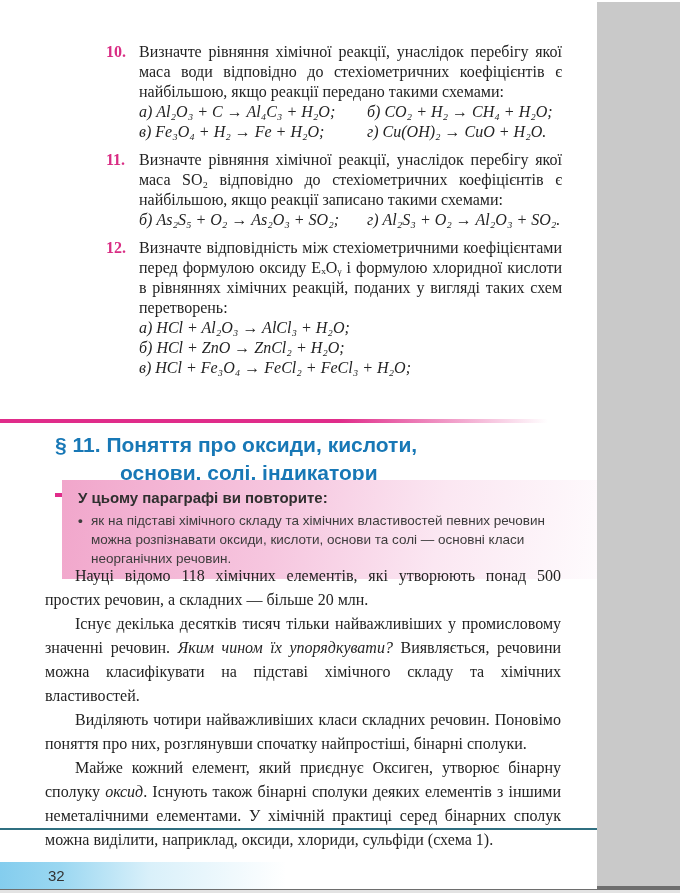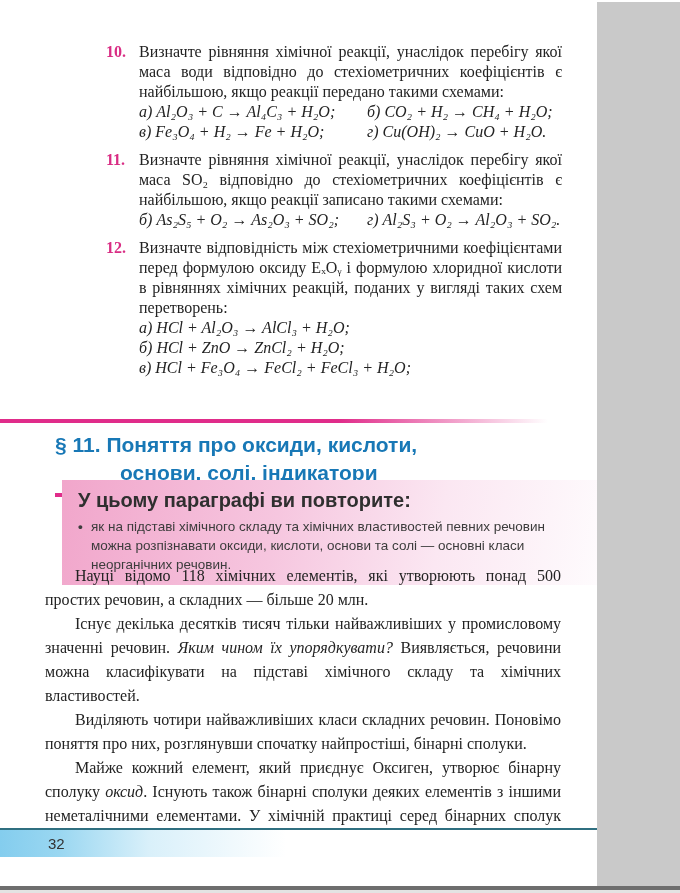--- a/index.html
+++ b/index.html
@@ -41,33 +41,33 @@
     background:linear-gradient(to right,#e02c8a 0%,#e02c8a 55%,rgba(224,44,138,0) 96%); }
 
   
   .review-box {
     position:absolute; left:62px; top:480px; width:535px; box-sizing:border-box;
     padding:9px 16px 11px 16px;
     background:linear-gradient(100deg,#f1a6cb 0%,#f6c6df 40%,#fbe7f2 70%,#fefbfd 100%);
     font-family:"Liberation Sans","DejaVu Sans",sans-serif;
     color:#3c3c3c;
   }
-  .box-heading { font-weight:bold; font-size:20px; margin-bottom:5px; color:#2f2f2f; }
+  .box-heading { font-weight:bold; font-size:15px; margin-bottom:5px; color:#2f2f2f; }
   .box-item { display:flex; font-size:13.5px; line-height:19px; }
   .box-bullet { flex:none; width:13px; font-weight:bold; }
 
   
   .body-text { position:absolute; left:45px; top:564px; width:516px;
     font-size:16px; line-height:24px; text-align:justify; }
   .body-text p { margin:0; text-indent:30px; }
   .ital { font-style:italic; }
 
   
   .footer-rule { position:absolute; left:0; top:828px; width:597px; height:2px; background:#2f6f80; }
-  .footer-bar { position:absolute; left:0; top:830px; width:597px; height:27px;
+  .footer-bar { position:absolute; left:0; top:862px; width:597px; height:27px;
     background:linear-gradient(to right,#84cdee 0%,#9ad7f1 10%,#d9f0fa 25%,#ffffff 48%); }
   .page-number { position:absolute; left:48px; top:5px;
     font-family:"Liberation Sans","DejaVu Sans",sans-serif;
     font-size:15px; color:#333333; }
 </style>
 </head>
 <body>
 
 <div class="gray-strip"></div>
 <div class="bottom-dark-bar"></div>

